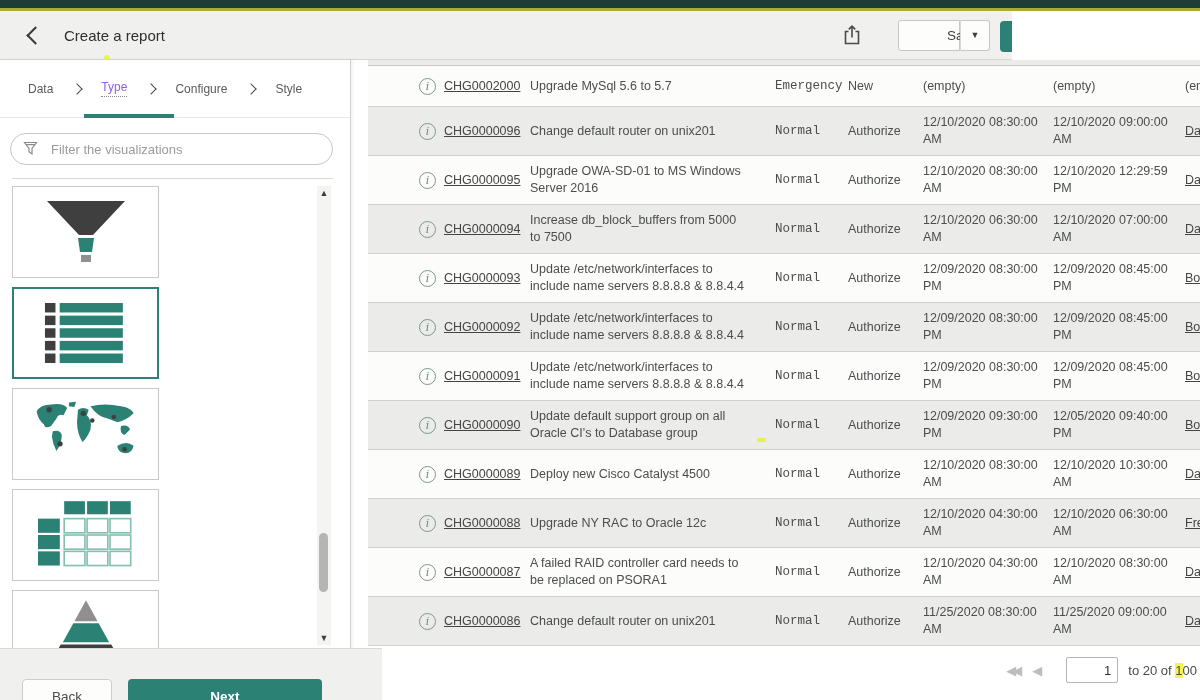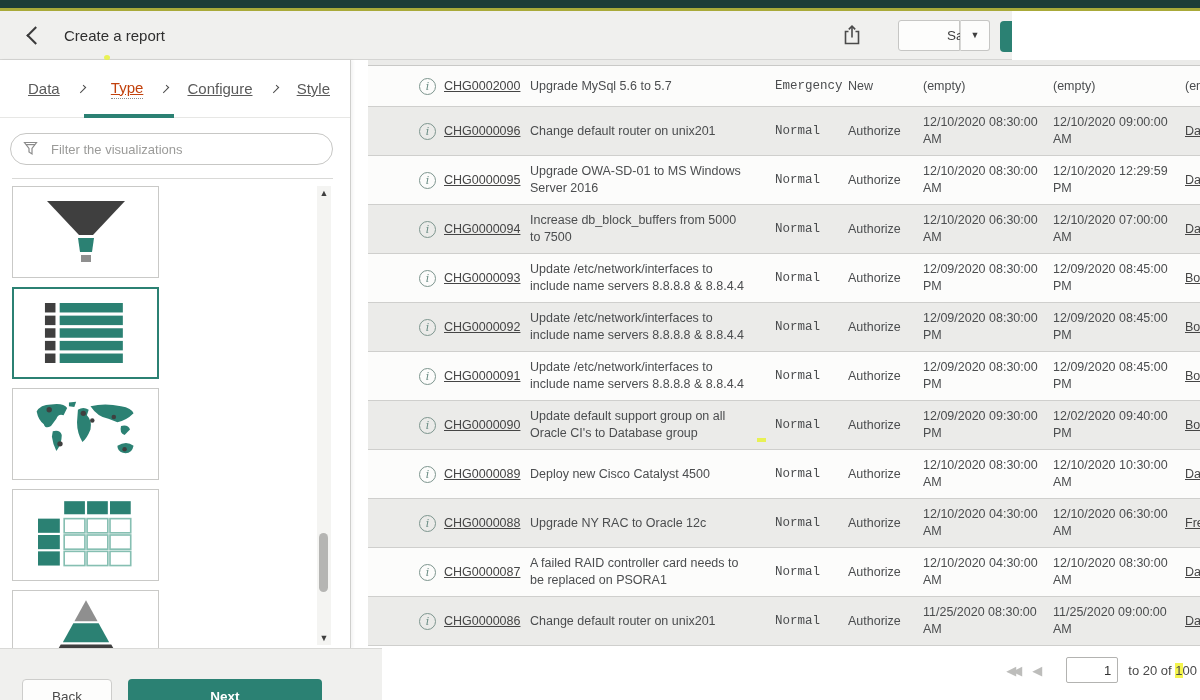--- a/index.html
+++ b/index.html
@@ -20,22 +20,22 @@
   .hdr-spacer { flex:1; }
   .share-btn { width:36px; height:32px; background:none; border:none; display:flex; align-items:center; justify-content:center; cursor:pointer; margin-right:28px; }
   .save-btn { width:62px; height:31px; background:#fdfdfc; border:1px solid #c6c6c4; border-radius:3px 0 0 3px; font-size:13.5px; color:#3f3f3f; cursor:pointer; font-family:inherit;padding-left:48px; }
   .save-caret-btn { width:30px; height:31px; background:#fdfdfc; border:1px solid #c6c6c4; border-left:1px solid #d8d8d6; border-radius:0 3px 3px 0; font-size:9px; color:#3f3f3f; cursor:pointer; margin-right:22px; }
   .primary-sliver { position:absolute; right:0; top:10px; width:12px; height:31px; background:#2b8173; border-radius:4px 0 0 4px; border:none; cursor:pointer; }
 
   
   .left-panel { position:absolute; left:0; top:60px; width:351px; height:588px; background:#fff;
                 border-right:1px solid #cfcfcd; box-shadow:2px 0 3px rgba(0,0,0,.05); }
   .steps { position:relative; height:58px; display:flex; align-items:center; padding-left:28px; border-bottom:1px solid #e7e7e5; }
-  .step-label { font-size:15px; color:#5a5a5a; margin-right:20px; cursor:pointer;text-decoration:underline; }
-  .step-label.active { color:#c2410c; border-bottom:1px dotted #8a8a8a; padding-bottom:2px;margin-left:7px; }
+  .step-label { font-size:12px; color:#5a5a5a; margin-right:20px; cursor:pointer; }
+  .step-label.active { color:#8b5cf6; border-bottom:1px dotted #8a8a8a; padding-bottom:2px; }
   .step-chev { display:inline-block; border-style:solid; border-color:#4a4a4a; border-width:1.8px 1.8px 0 0; width:8px; height:8px; transform:rotate(45deg); margin-right:20px; }
   .active-bar { position:absolute; left:84px; bottom:-1px; width:90px; height:4px; background:#2b8173; }
 
   .filter-wrap { position:absolute; left:10px; top:73px; width:323px; height:32px; border:1.5px solid #c7c7c5; border-radius:17px; background:#fff; display:flex; align-items:center; padding:0 12px; }
   .filter-wrap svg { flex:0 0 auto; margin-right:10px; }
   .filter-input { border:none; outline:none; flex:1; font-size:13px; font-family:inherit; color:#4b4b4b; background:transparent; }
   .filter-input::placeholder { color:#9b9b99; }
 
   .list-divider { position:absolute; left:12px; top:118px; width:321px; height:1px; background:#d9d9d7; }
   .viz-list { position:absolute; left:0; top:119px; width:314px; height:469px; overflow:hidden; padding:7px 0 0 12px; }
@@ -302,21 +302,21 @@
     </div>
     <div class="t-row shaded">
       <div class="c-info">
         <span class="info-icon">i</span>
       </div>
       <div class="c-number"><span class="link-text">CHG0000090</span></div>
       <div class="c-desc">Update default support group on all Oracle CI's to Database group</div>
       <div class="c-priority">Normal</div>
       <div class="c-state">Authorize</div>
       <div class="c-start">12/09/2020 09:30:00 PM</div>
-      <div class="c-end">12/02/2020 09:40:00 PM</div>
+      <div class="c-end">12/05/2020 09:40:00 PM</div>
       <div class="c-assigned"><span class="link-text">Bow</span></div>
     </div>
     <div class="t-row">
       <div class="c-info">
         <span class="info-icon">i</span>
       </div>
       <div class="c-number"><span class="link-text">CHG0000089</span></div>
       <div class="c-desc">Deploy new Cisco Catalyst 4500</div>
       <div class="c-priority">Normal</div>
       <div class="c-state">Authorize</div>

